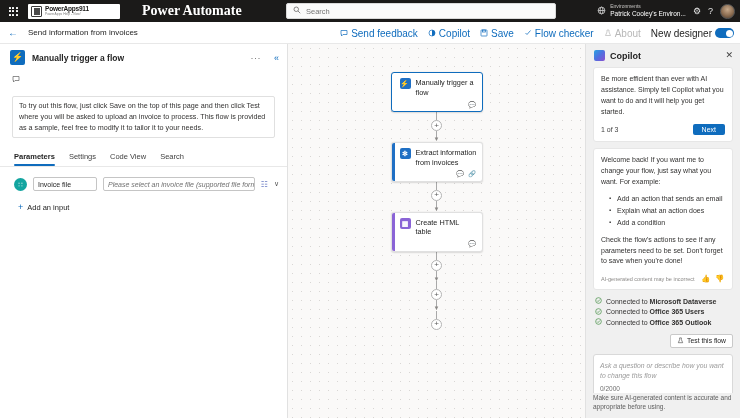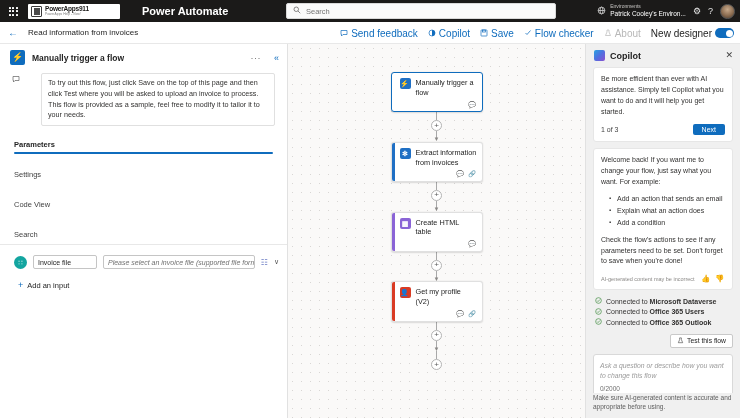--- a/index.html
+++ b/index.html
@@ -26,21 +26,21 @@
     align-items:center; padding:0 3px; gap:3px; margin-left:2px; overflow:hidden;
   }
   .brand-ico {
     width:11px; height:11px; background:#ffffff; border:1px solid #3a3a3a; border-radius:1px;
     display:flex; align-items:center; justify-content:center; flex:0 0 11px;
   }
   .brand-ico b { display:block; width:6px; height:7px; background:#4a4a4a; }
   .brand-txt { line-height:1.05; }
   .brand-txt .b1 { font-size:6.5px; font-weight:bold; color:#1b1a19; letter-spacing:-0.2px; white-space:nowrap; }
   .brand-txt .b2 { font-size:3.2px; color:#7a7a7a; white-space:nowrap; letter-spacing:0.1px; }
-  .appname { font-size:11px; font-weight:bold; color:#fff; margin-left:22px; white-space:nowrap; }
+  .appname { font-size:14px; font-weight:bold; color:#fff; margin-left:22px; white-space:nowrap;font-family:Liberation Serif, serif; }
   .searchwrap { position:absolute; left:286px; top:3px; width:270px; height:16px; }
   .searchbox {
     width:100%; height:16px; background:#fafafa; border:1px solid #d9d9d9; border-radius:2px;
     display:flex; align-items:center; padding:0 6px; gap:5px;
   }
   .searchbox input {
     border:none; outline:none; background:transparent; font-family:"Liberation Sans",sans-serif;
     font-size:7.5px; color:#605e5c; width:100%;
   }
   .topright { position:absolute; right:5px; top:0; height:22px; display:flex; align-items:center; gap:7px; }
@@ -82,27 +82,27 @@
     border-right:1px solid #e1e1e1;
   }
   .lp-head { display:flex; align-items:center; padding:6px 8px 6px 10px; gap:7px; }
   .trigger-ico {
     width:15px; height:15px; border-radius:2px; background:#0f6cbd; flex:0 0 15px;
     display:flex; align-items:center; justify-content:center; color:#fff; font-size:9px; line-height:1;
   }
   .lp-title { font-size:8.5px; font-weight:bold; color:#242424; flex:1; }
   .lp-dots { color:#6b6b6b; font-size:9px; letter-spacing:0.5px; cursor:pointer; }
   .lp-collapse { color:#0f6cbd; font-size:9px; cursor:pointer; margin-left:6px; }
-  .lp-note { display:flex; gap:21px; padding:2px 12px 8px 12px; align-items:flex-start; }
+  .lp-note { display:flex; gap:11px; padding:2px 12px 8px 12px; align-items:flex-start;flex-direction:column; }
   .note-ico { color:#555; font-size:8px; margin-top:2px; flex:0 0 auto; }
   .note-box {
     border:1px solid #e0e0e0; border-radius:2px; padding:4px 6px; font-size:7.2px;
     line-height:1.5; color:#323130; background:#fff; flex:1;
   }
-  .tabs { display:flex; gap:14px; padding:4px 14px 0 14px; border-bottom:1px solid #e8e8e8;flex-direction:column; }
+  .tabs { display:flex; gap:14px; padding:4px 14px 0 14px; border-bottom:1px solid #e8e8e8; }
   .tab { font-size:7.5px; color:#424242; padding:2px 0 5px 0; cursor:pointer; position:relative; white-space:nowrap; }
   .tab.active { font-weight:bold; color:#242424; }
   .tab.active::after {
     content:""; position:absolute; left:0; right:0; bottom:0; height:2px; background:#0f6cbd; border-radius:1px;
   }
   .param-row { display:flex; align-items:center; gap:6px; padding:10px 8px 6px 14px; }
   .param-dot {
     width:13px; height:13px; border-radius:50%; background:#13a5a0; flex:0 0 13px;
     display:flex; align-items:center; justify-content:center; color:#fff; font-size:7px; line-height:1;
   }
@@ -255,21 +255,21 @@
         </div>
       </div>
       <div class="ticon">⚙</div>
       <div class="ticon">?</div>
       <div class="avatar"></div>
     </div>
   </div>
 
   <div class="cmdbar">
     <div class="backbtn">←</div>
-    <div class="bc-title">Read information from invoices</div>
+    <div class="bc-title">Send information from invoices</div>
     <div class="cmdright">
 
       <div class="cmd-item">
         <span>
           <svg width="8" height="8" viewBox="0 0 16 16" fill="none" stroke="#0f6cbd" stroke-width="1.4">
             <path d="M2 3h12v8H6l-3 3v-3H2z"></path>
           </svg>
         </span>
         <span>Send feedback</span>
       </div>
@@ -401,31 +401,20 @@
             </div>
             <div class="node-foot">
               <span>💬</span>
             </div>
           </div>
           <div class="connector">
             <div class="cline" style="height: 8px;"></div>
             <div class="plusbtn">+</div>
             <div class="cline" style="height: 8px;"></div>
             <div class="carrow">▼</div>
-          </div>
-          <div class="node">
-            <div class="accent" style="background: rgb(217, 59, 36);"></div>
-            <div class="node-top">
-              <div class="node-ico" style="background: rgb(217, 59, 36);">👤</div>
-              <div class="node-label">Get my profile (V2)</div>
-            </div>
-            <div class="node-foot">
-              <span>💬</span>
-              <span>🔗</span>
-            </div>
           </div>
           <div class="connector">
             <div class="cline" style="height: 8px;"></div>
             <div class="plusbtn">+</div>
             <div class="cline" style="height: 8px;"></div>
             <div class="carrow">▼</div>
           </div>
           <div class="connector">
             <div class="cline" style="height: 8px;"></div>
             <div class="plusbtn">+</div>

